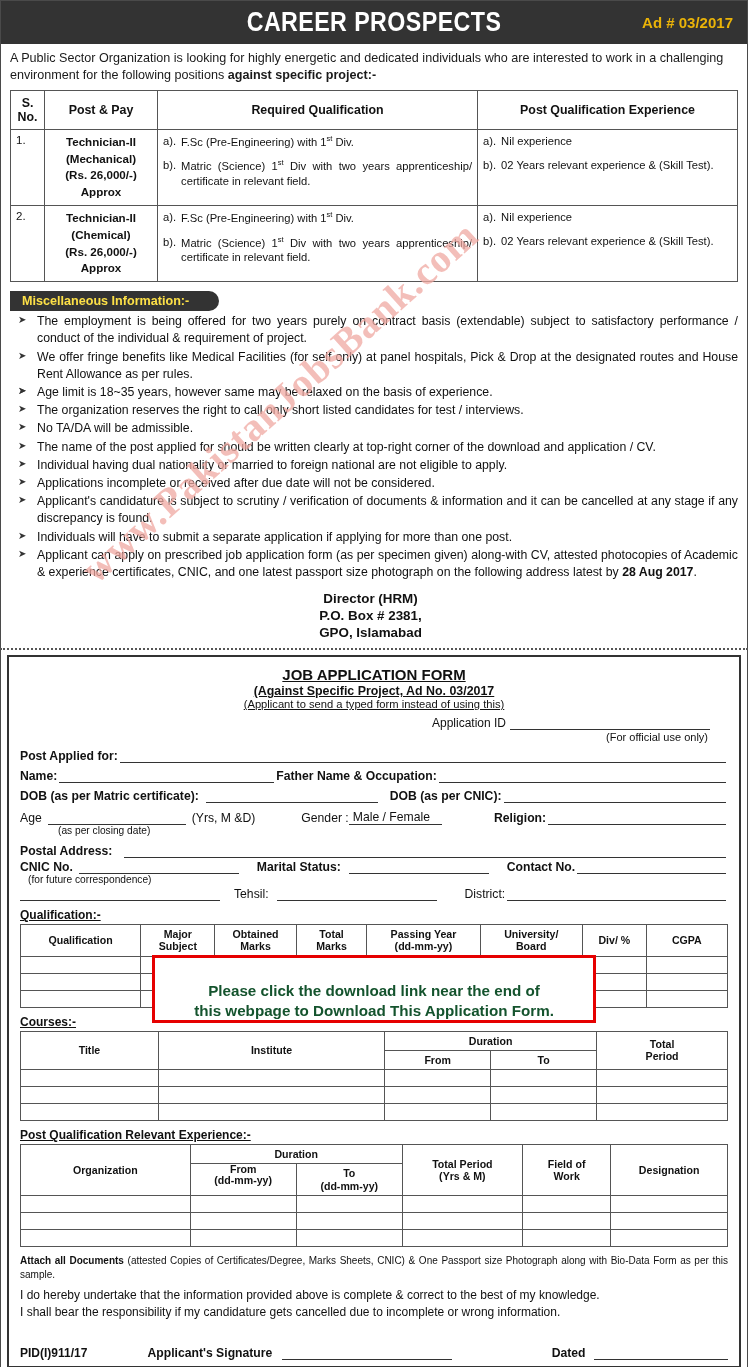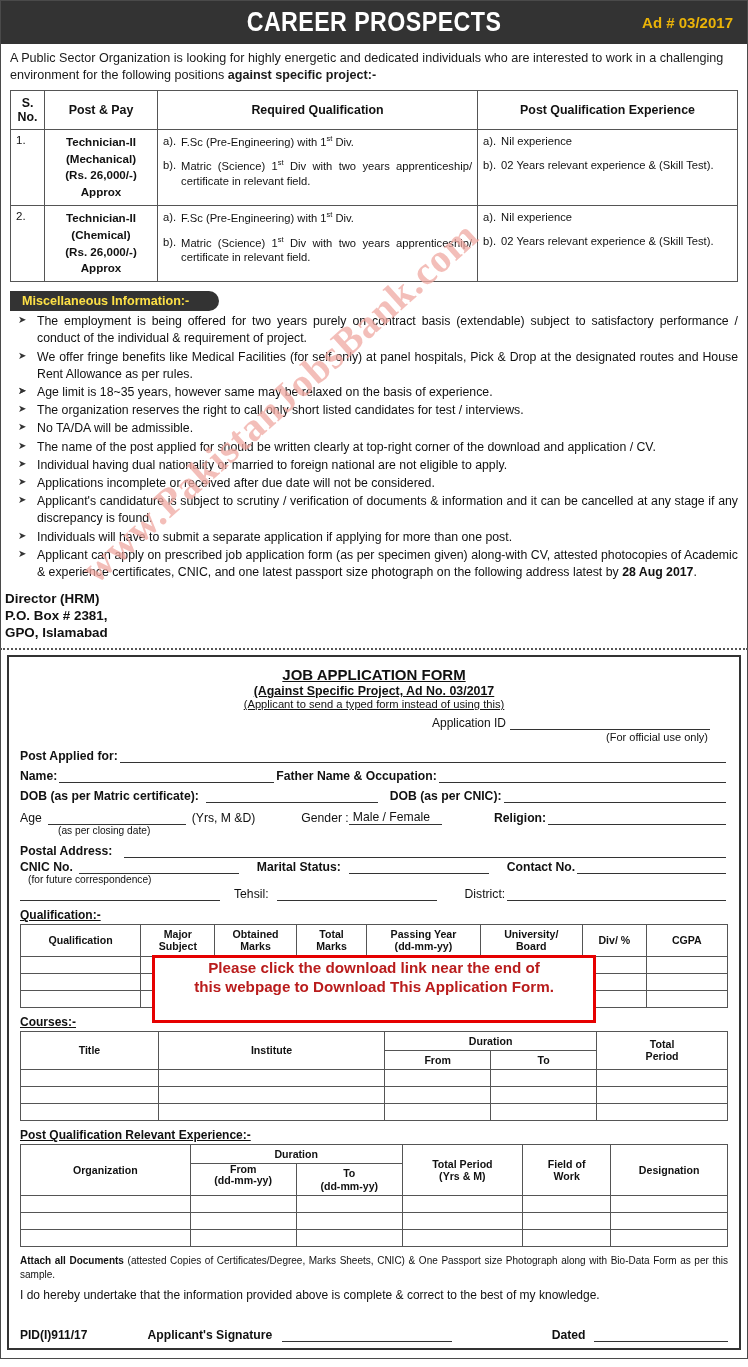--- a/index.html
+++ b/index.html
@@ -120,21 +120,21 @@
     margin-bottom:1px;
     text-align:justify;
   }
   ul.misc li .arrow {
     position:absolute; left:8px; top:0px;
     font-size:10px; color:#333;
   }
   ul.misc li b { font-weight:bold; }
 
   #director {
-    text-align:left;
+    text-align:center;
     padding:8px 11px 0 4px;
     font-size:13.4px;
     font-weight:bold;
     line-height:1.28;
   }
 
   
   #divider {
     border-top:2px dotted #555;
     margin:0;
@@ -189,26 +189,26 @@
   .dated-lab { font-weight:bold; white-space:nowrap; }
   .dated-line { width:135px; border-bottom:1px solid #333; height:12px; margin-left:8px; }
 
   
   #notice {
     position:absolute;
     left:152px; top:955px;
     width:444px; height:68px;
     border:3px solid #e60000;
     background:#ffffff;
-    color:#b91c1c;
+    color:#14532d;
     font-weight:bold;
     font-size:15.2px;
     line-height:1.28;
     display:flex; flex-direction:column;
-    align-items:center; justify-content:flex-start;
+    align-items:center; justify-content:flex-end;
     text-align:center;
     z-index:50;
   }
 </style>
 </head>
 <body>
 
 <div id="watermark">www.PakistanJobsBank.com</div>
 
 <div id="ad-block">
@@ -554,20 +554,21 @@
             <td></td>
             <td></td>
           </tr>
     </tbody>
   </table>
 
   <div class="attach">
     <b>Attach all Documents</b><span> (attested Copies of Certificates/Degree, Marks Sheets, CNIC) &amp; One Passport size Photograph along with Bio-Data Form as per this sample.</span>
   </div>
   <div class="undertake">I do hereby undertake that the information provided above is complete &amp; correct to the best of my knowledge.</div>
+  <div class="undertake" style="margin-top:0">I shall bear the responsibility if my candidature gets cancelled due to incomplete or wrong information.</div>
 
   <div class="sigrow">
     <span class="pid">PID(I)911/17</span>
     <span class="sig-lab">Applicant's Signature</span>
     <span class="sig-line"></span>
     <span class="dated-lab" style="margin-left:90px">Dated</span>
     <span class="dated-line"></span>
   </div>
 
  </div>

